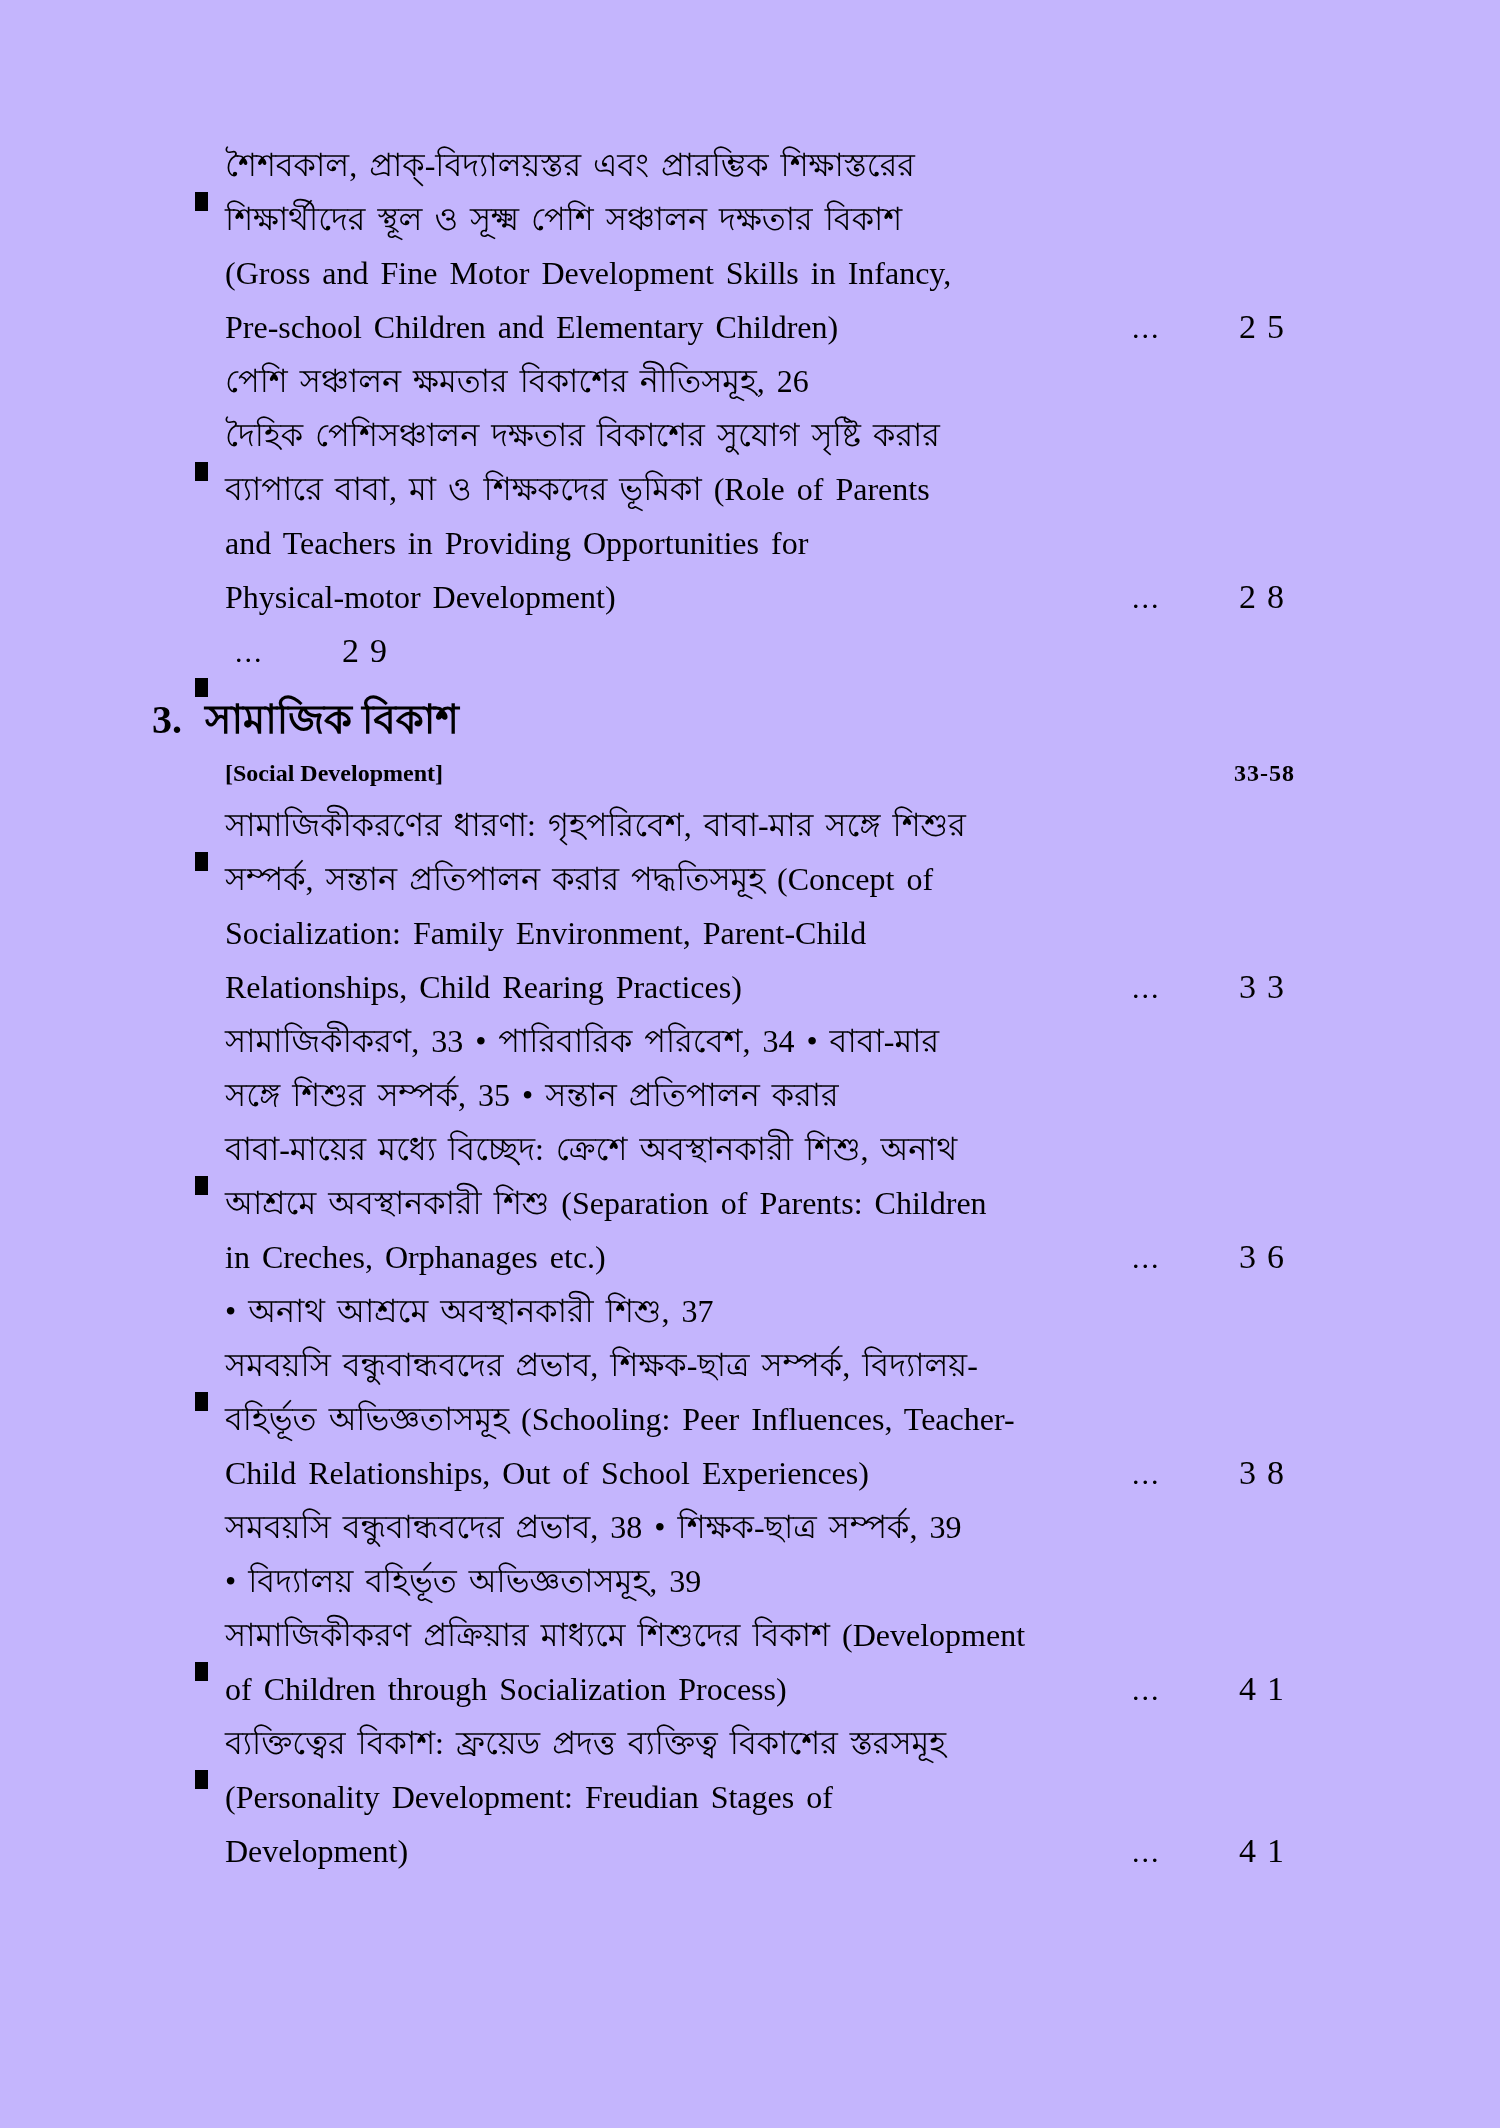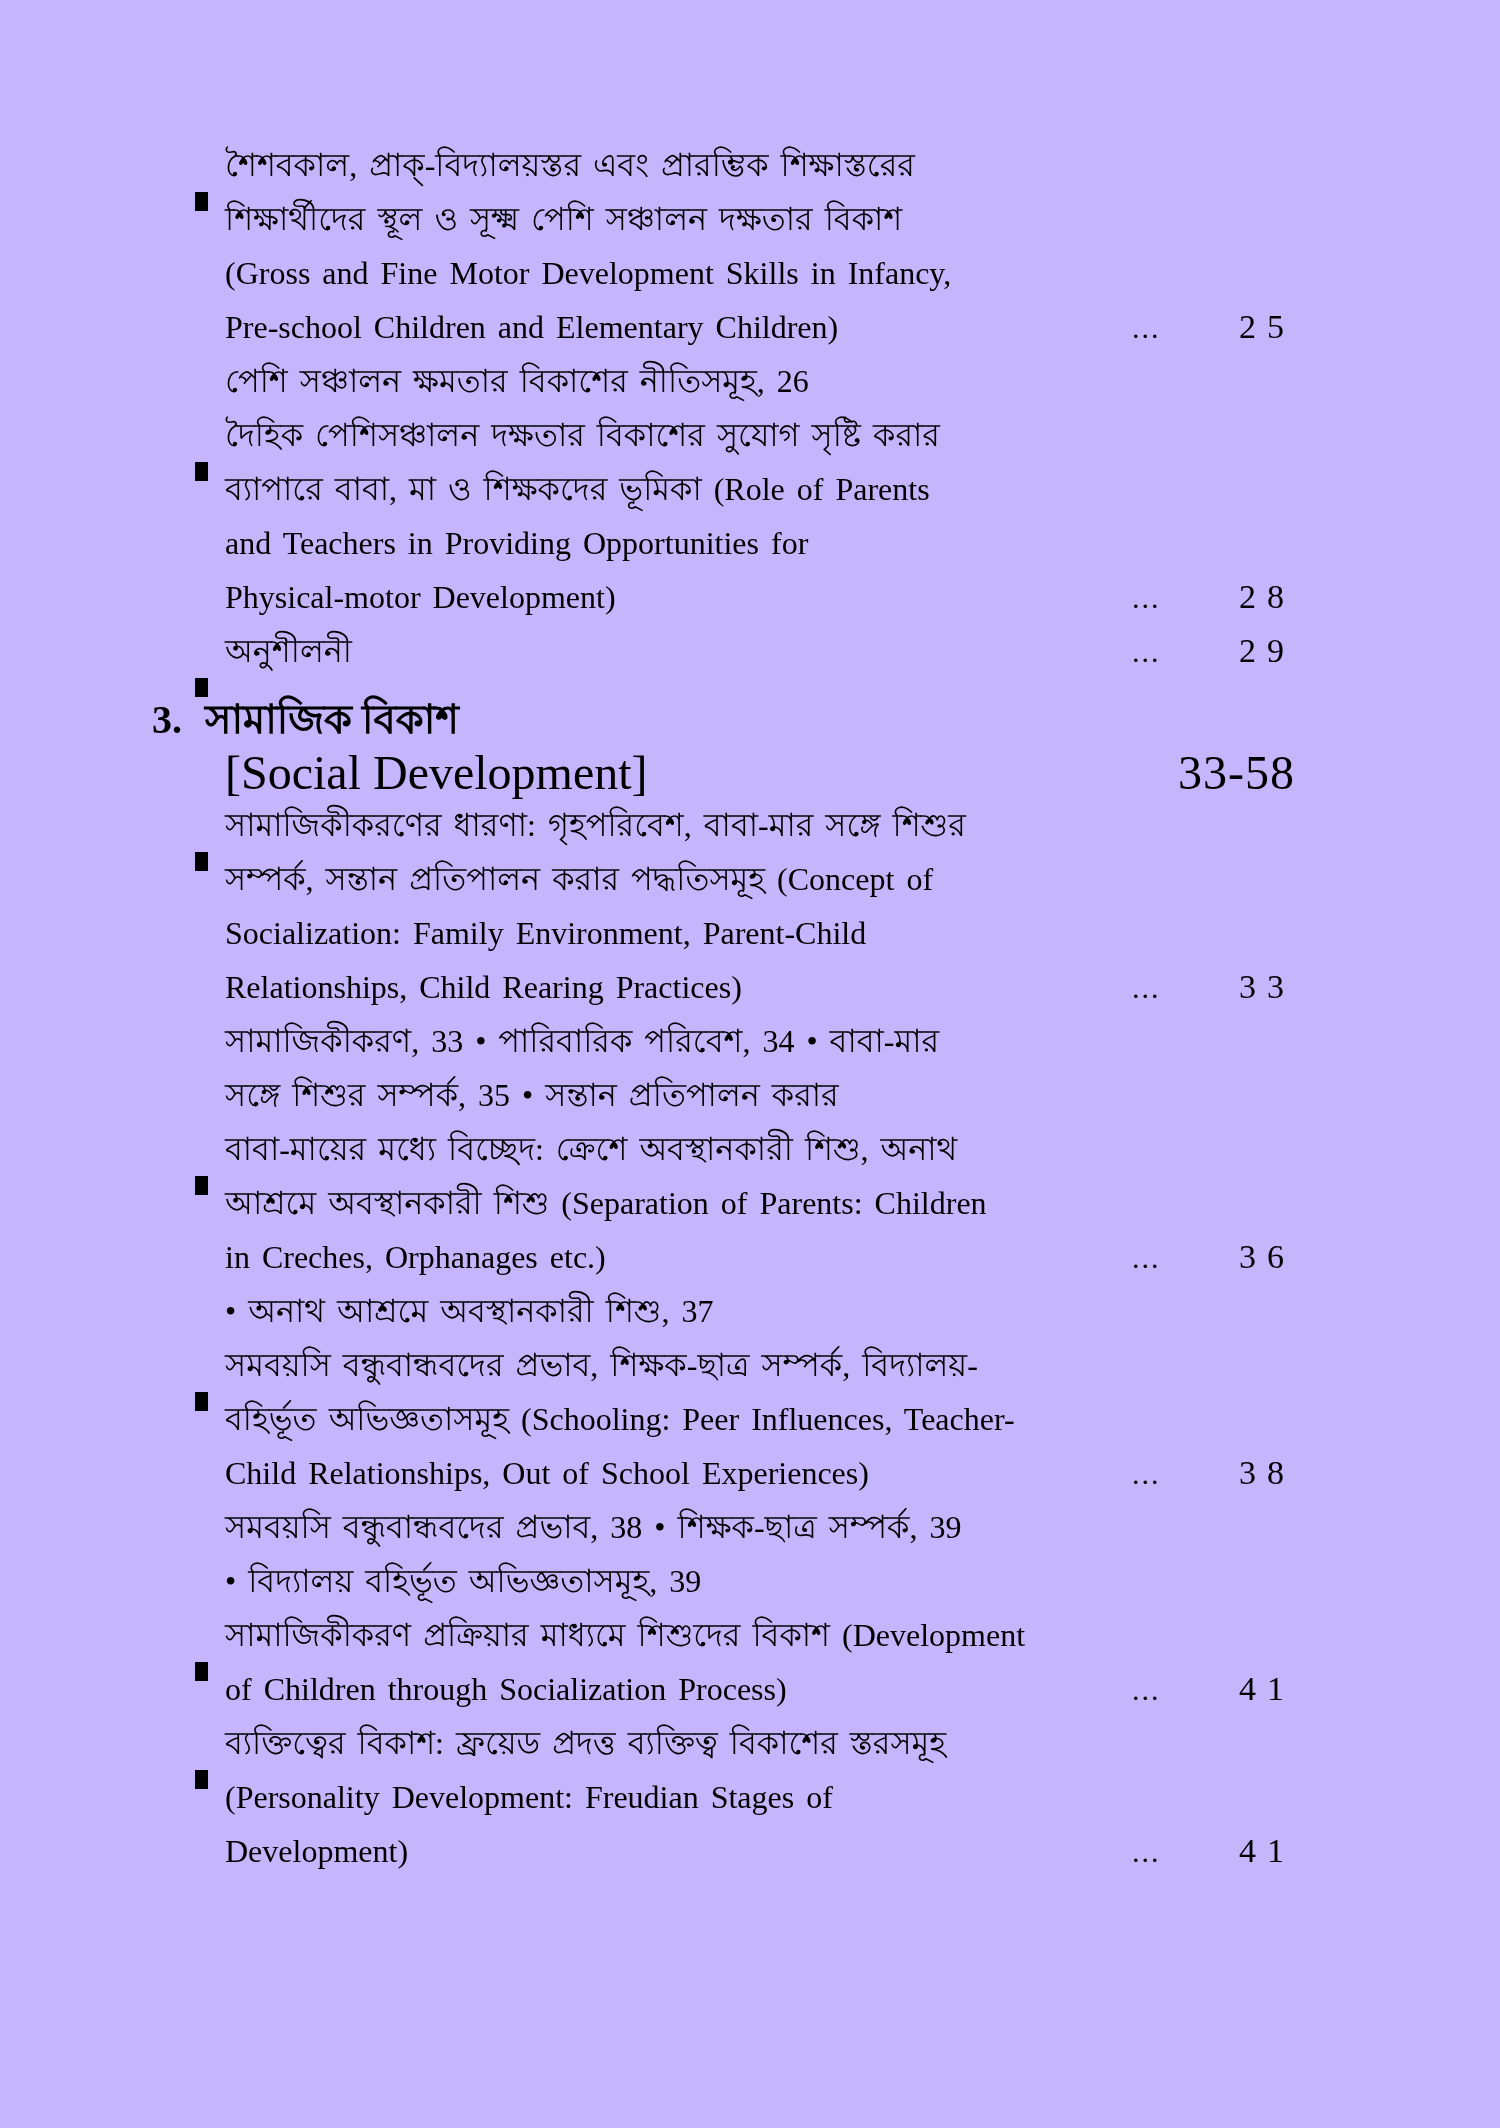--- a/index.html
+++ b/index.html
@@ -14,21 +14,21 @@
   }
   .line{display:flex;height:54px;align-items:baseline;}
   .col-bullet{width:73px;box-sizing:border-box;position:relative;flex:none;}
   .sq{position:absolute;left:43px;top:16px;width:13px;height:19px;background:#000;}
   .col-text{width:897px;flex:none;white-space:nowrap;word-spacing:4px;}
   .col-dots{width:95px;flex:none;padding-left:10px;box-sizing:border-box;font-size:30px;letter-spacing:2px;}
   .col-page{width:78px;flex:none;text-align:right;font-size:34px;letter-spacing:11px;margin-right:-11px;white-space:nowrap;}
   .section-heading{margin-top:14px;}
   .h1{display:flex;font-size:40px;font-weight:bold;line-height:56px;}
   .h-num{width:53px;flex:none;}
-  .h2{display:flex;font-size:48px;font-weight:normal;line-height:50px;padding-left:73px;width:1143px;box-sizing:border-box;}
+  .h2{display:flex;font-size:24px;font-weight:bold;line-height:50px;padding-left:73px;width:1143px;box-sizing:border-box;}
   .h2 .t{flex:1;}
   .h2 .range{letter-spacing:1px;}
 </style>
 </head>
 <body>
 
 <div class="page">
 
   <div id="lines-top">
       <div class="line">
@@ -86,21 +86,20 @@
       <div class="line">
         <span class="col-bullet"></span>
         <span class="col-text">Physical-motor Development)</span>
         <span class="col-dots">...</span>
         <span class="col-page">28</span>
       </div>
       <div class="line">
         <span class="col-bullet">
           <span class="sq"></span>
         </span>
-        <span class="col-text">অনুশীলনী</span>
         <span class="col-dots">...</span>
         <span class="col-page">29</span>
       </div>
     </div>
 
   <div class="section-heading">
     <div class="h1">
       <span class="h-num">3.</span>
       <span>সামাজিক বিকাশ</span>
     </div>

